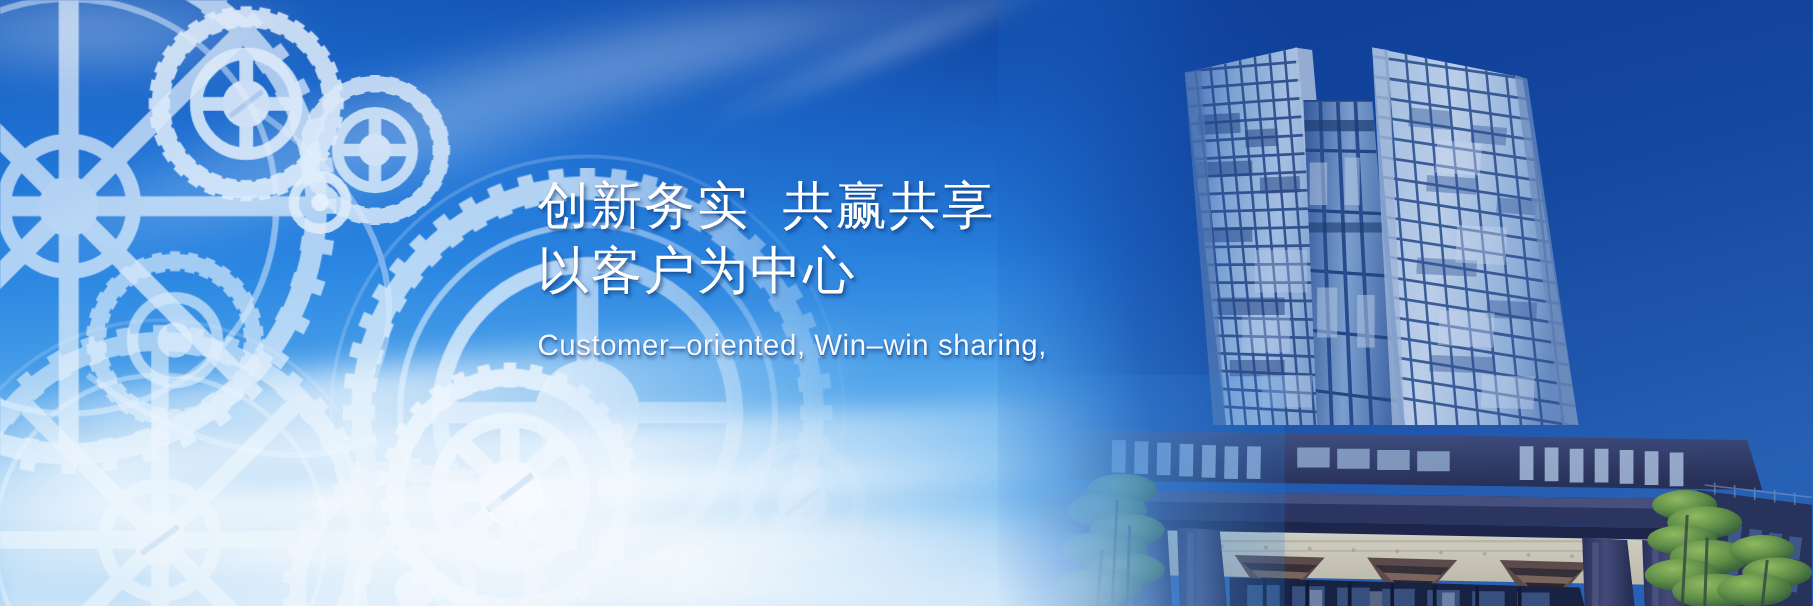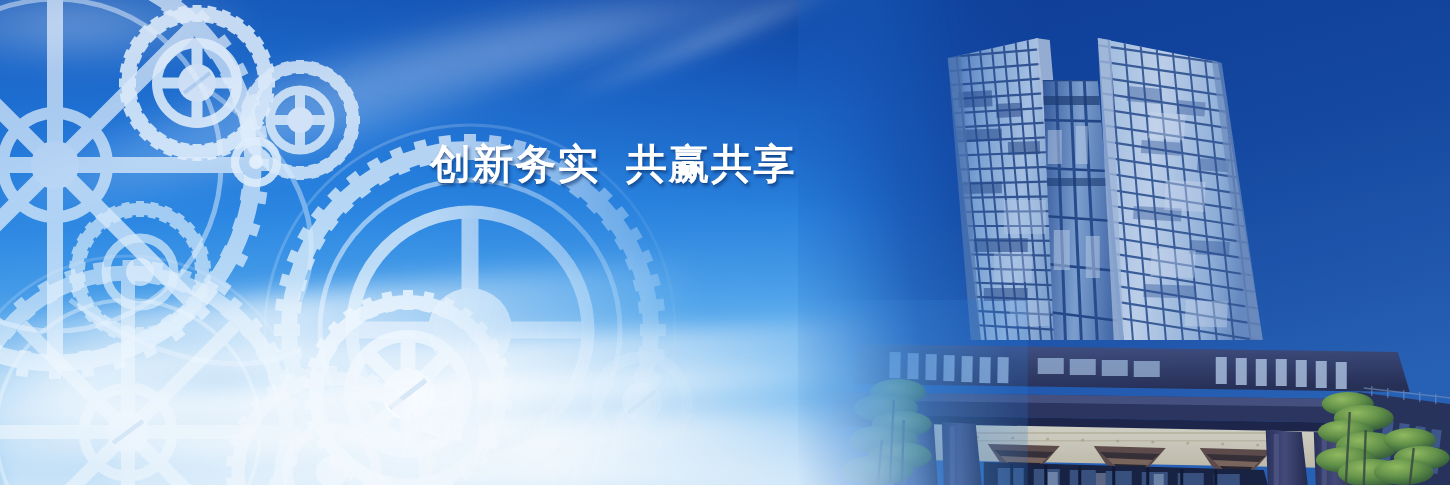--- a/index.html
+++ b/index.html
@@ -129,21 +129,21 @@
   .building svg{width:100%;height:100%;display:block;}
 
   
   .copy{
     position:absolute; left:430px; top:138px; z-index:40;
     width:560px;
   }
   .headline{
     color:#ffffff;
     font-size:41px;
-    font-weight:bold;
+    font-weight:normal;
     letter-spacing:1.5px;
     line-height:52px;
     white-space:nowrap;
     text-shadow:
       2px 3px 3px rgba(10,50,110,.55),
       0 1px 1px rgba(10,50,110,.45);
   }
   .headline .gap{display:inline-block;width:26px;}
   .sub{
     margin-top:14px;
@@ -1001,15 +1001,17 @@
       <rect x="0" y="0" width="240" height="485" fill="url(#fadeLeft)"></rect>
 
       <rect x="0" y="300" width="230" height="185" fill="#2f7ad0" opacity=".22"></rect>
     </svg>
   </div>
 
   <div class="copy">
     <div class="headline">
       <span>创新务实</span><span class="gap"></span><span>共赢共享</span>
     </div>
+    <div class="headline">以客户为中心</div>
+    <div class="sub">Customer–oriented, Win–win sharing,</div>
   </div>
 
 </div>
 
 </body></html>

